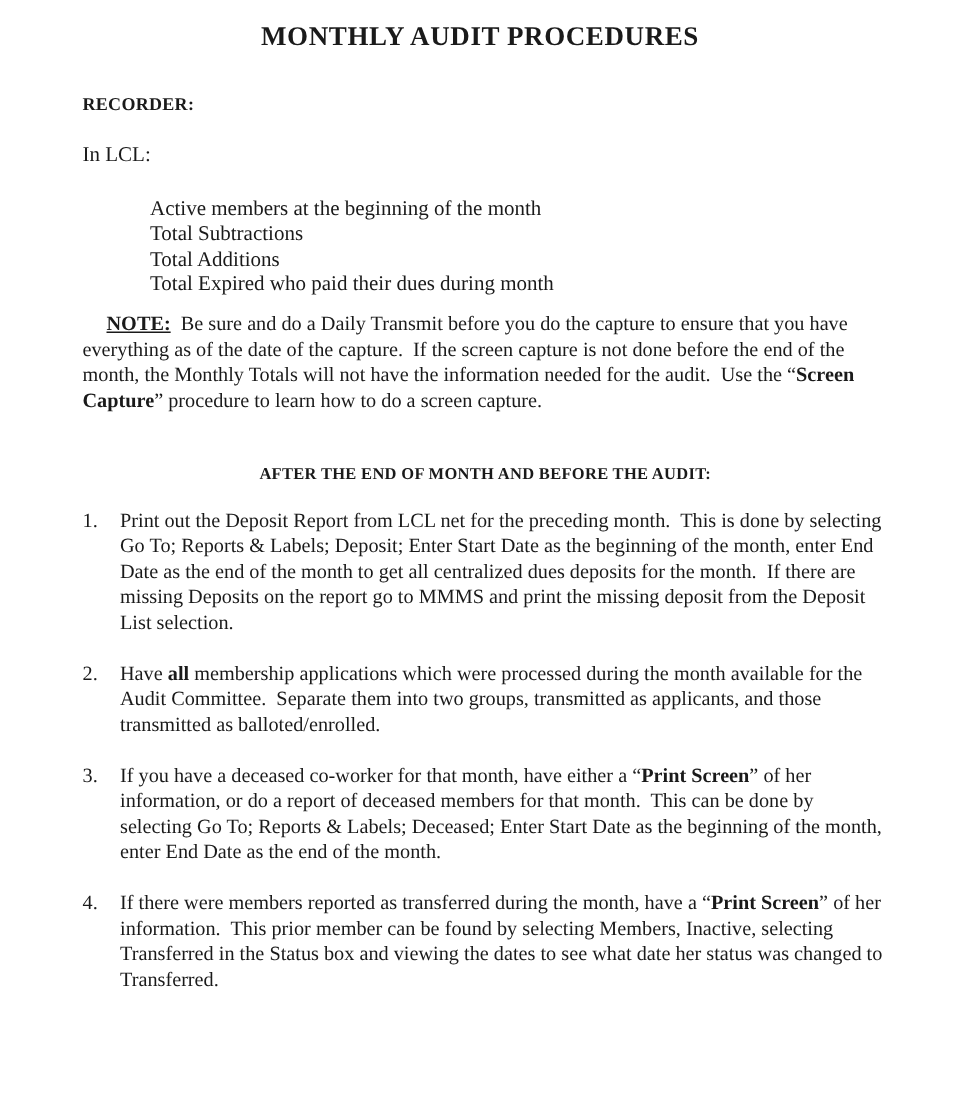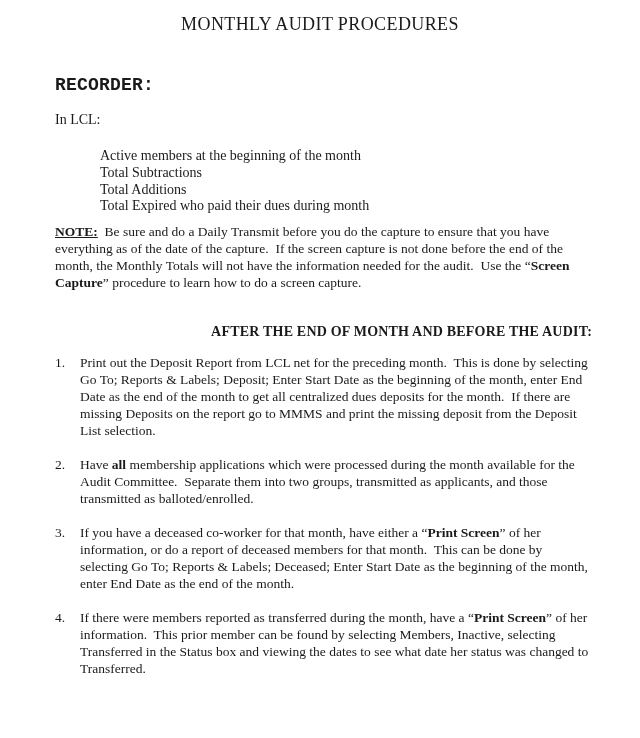--- a/index.html
+++ b/index.html
@@ -10,33 +10,32 @@
     background: #ffffff;
     color: #1a1a1a;
     font-family: "Liberation Serif", "DejaVu Serif", serif;
     overflow: hidden;
   }
   .doc-title {
     padding-top: 13px;
     text-align: center;
     font-size: 18px;
     line-height: 22px;
-    font-weight: normal;
+    font-weight: bold;
     letter-spacing: 0.4px;
   }
   .content {
     padding: 0 48px 0 55px;
   }
   .h-recorder {
-    margin-top: 41px;
-    font-size: 18px;
+    margin-top: 25px;
+    font-size: 12px;
     line-height: 19px;
     font-weight: bold;
     letter-spacing: 0.2px;
-    font-family: Liberation Mono, monospace;
   }
   .h-lcl {
     margin-top: 16px;
     font-size: 14px;
     line-height: 18px;
     font-weight: normal;
   }
   .para {
     margin-top: 14px;
     font-size: 13.5px;
@@ -51,38 +50,38 @@
     line-height: 16.8px;
   }
   .note {
     margin-top: 8px;
     font-size: 13.5px;
     line-height: 17px;
     white-space: pre-wrap;
   }
   .section-heading {
     margin-top: 32px;
-    text-align: right;
-    font-size: 14px;
+    text-align: center;
+    font-size: 11px;
     line-height: 18px;
     font-weight: bold;
     letter-spacing: 0.2px;
   }
   .steps { margin-top: 13px; }
   .step {
     display: flex;
     margin-bottom: 17px;
     font-size: 13.5px;
     line-height: 17px;
   }
   .step-num { flex: none; width: 25px; }
   .step-text { flex: 1; white-space: pre-wrap; }
   .seg-normal { font-weight: normal; }
   .seg-bold { font-weight: bold; }
-  .seg-bold-underline { font-weight: bold; text-decoration: underline; }
+  .seg-bold-underline { font-weight: bold; text-decoration: underline; margin-left: 16px; }
 </style>
 </head>
 <body>
 
 <div class="page">
   <h1 class="doc-title">MONTHLY AUDIT PROCEDURES</h1>
   <div class="content">
     <h2 class="h-recorder">RECORDER:</h2>
     <h3 class="h-lcl">In LCL:</h3>
     <ul class="capture-list">

